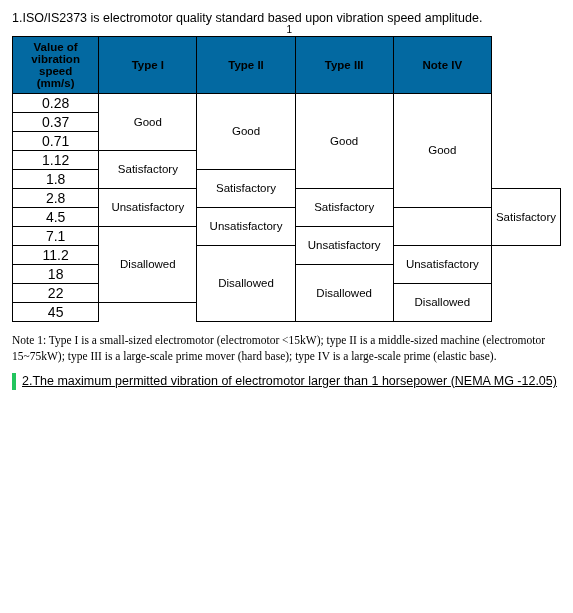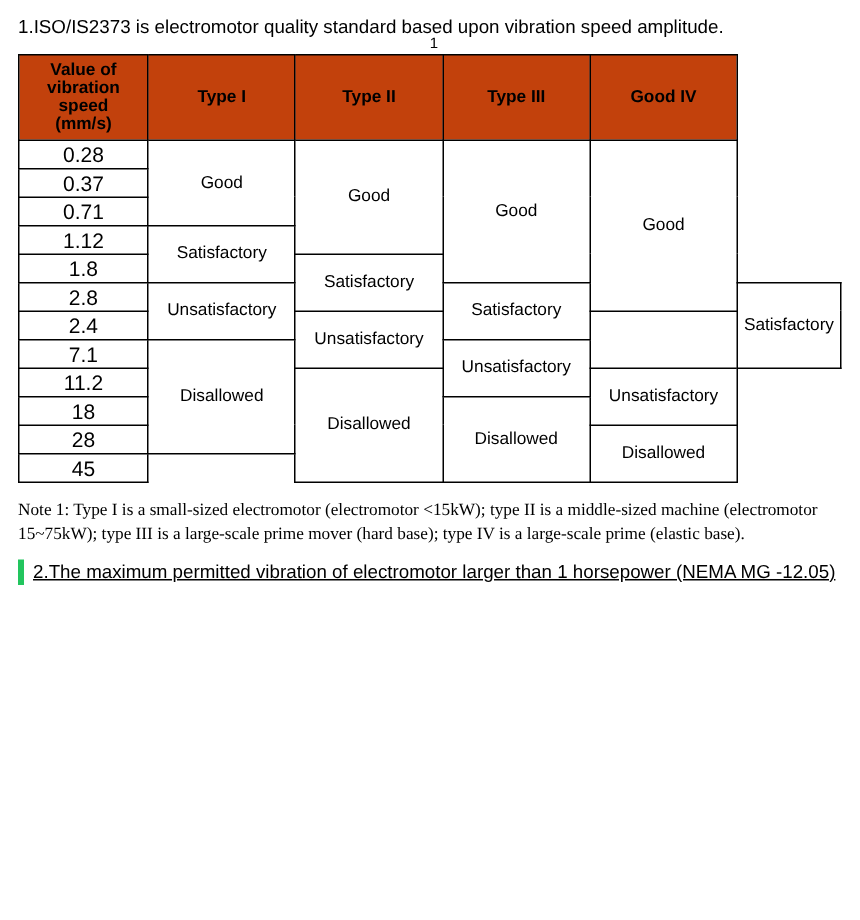--- a/index.html
+++ b/index.html
@@ -54,21 +54,21 @@
     }
 
     .value-cell {
       text-align: center;
       padding: 1px 2px;
       font-size: 14px;
     }
 
     .header-cell {
       font-weight: bold;
-      background: #c2410c;
+      background: #0369a1;
       font-size: 11.5px;
       padding: 4px 2px;
     }
 
     .note-section {
       font-size: 11.5px;
       line-height: 1.45;
       margin-bottom: 8px;
       font-family: Liberation Serif, serif;
     }
@@ -96,21 +96,21 @@
 
   <div class="table-container">
     <span class="footnote-1">1</span>
     <table>
       <thead>
         <tr>
           <th class="header-cell col-value">Value of<br>vibration speed<br>(mm/s)</th>
           <th class="header-cell col-type">Type I</th>
           <th class="header-cell col-type">Type II</th>
           <th class="header-cell col-type">Type III</th>
-          <th class="header-cell col-type">Good IV</th>
+          <th class="header-cell col-type">Note IV</th>
         </tr>
       </thead>
       <tbody>
 
         <tr>
           <td class="value-cell">0.28</td>
           <td rowspan="3">Good</td>
           <td rowspan="4">Good</td>
           <td rowspan="5">Good</td>
           <td rowspan="6">Good</td>
@@ -135,21 +135,21 @@
         </tr>
 
         <tr>
           <td class="value-cell">2.8</td>
           <td rowspan="2">Unsatisfactory</td>
           <td rowspan="2">Satisfactory</td>
           <td rowspan="3">Satisfactory</td>
         </tr>
 
         <tr>
-          <td class="value-cell">2.4</td>
+          <td class="value-cell">4.5</td>
           <td rowspan="2">Unsatisfactory</td>
         </tr>
 
         <tr>
           <td class="value-cell">7.1</td>
           <td rowspan="4">Disallowed</td>
           <td rowspan="2">Unsatisfactory</td>
         </tr>
 
         <tr>
@@ -157,21 +157,21 @@
           <td rowspan="4">Disallowed</td>
           <td rowspan="2">Unsatisfactory</td>
         </tr>
 
         <tr>
           <td class="value-cell">18</td>
           <td rowspan="3">Disallowed</td>
         </tr>
 
         <tr>
-          <td class="value-cell">28</td>
+          <td class="value-cell">22</td>
           <td rowspan="3">Disallowed</td>
         </tr>
 
         <tr>
           <td class="value-cell">45</td>
         </tr>
       </tbody>
     </table>
   </div>
 

